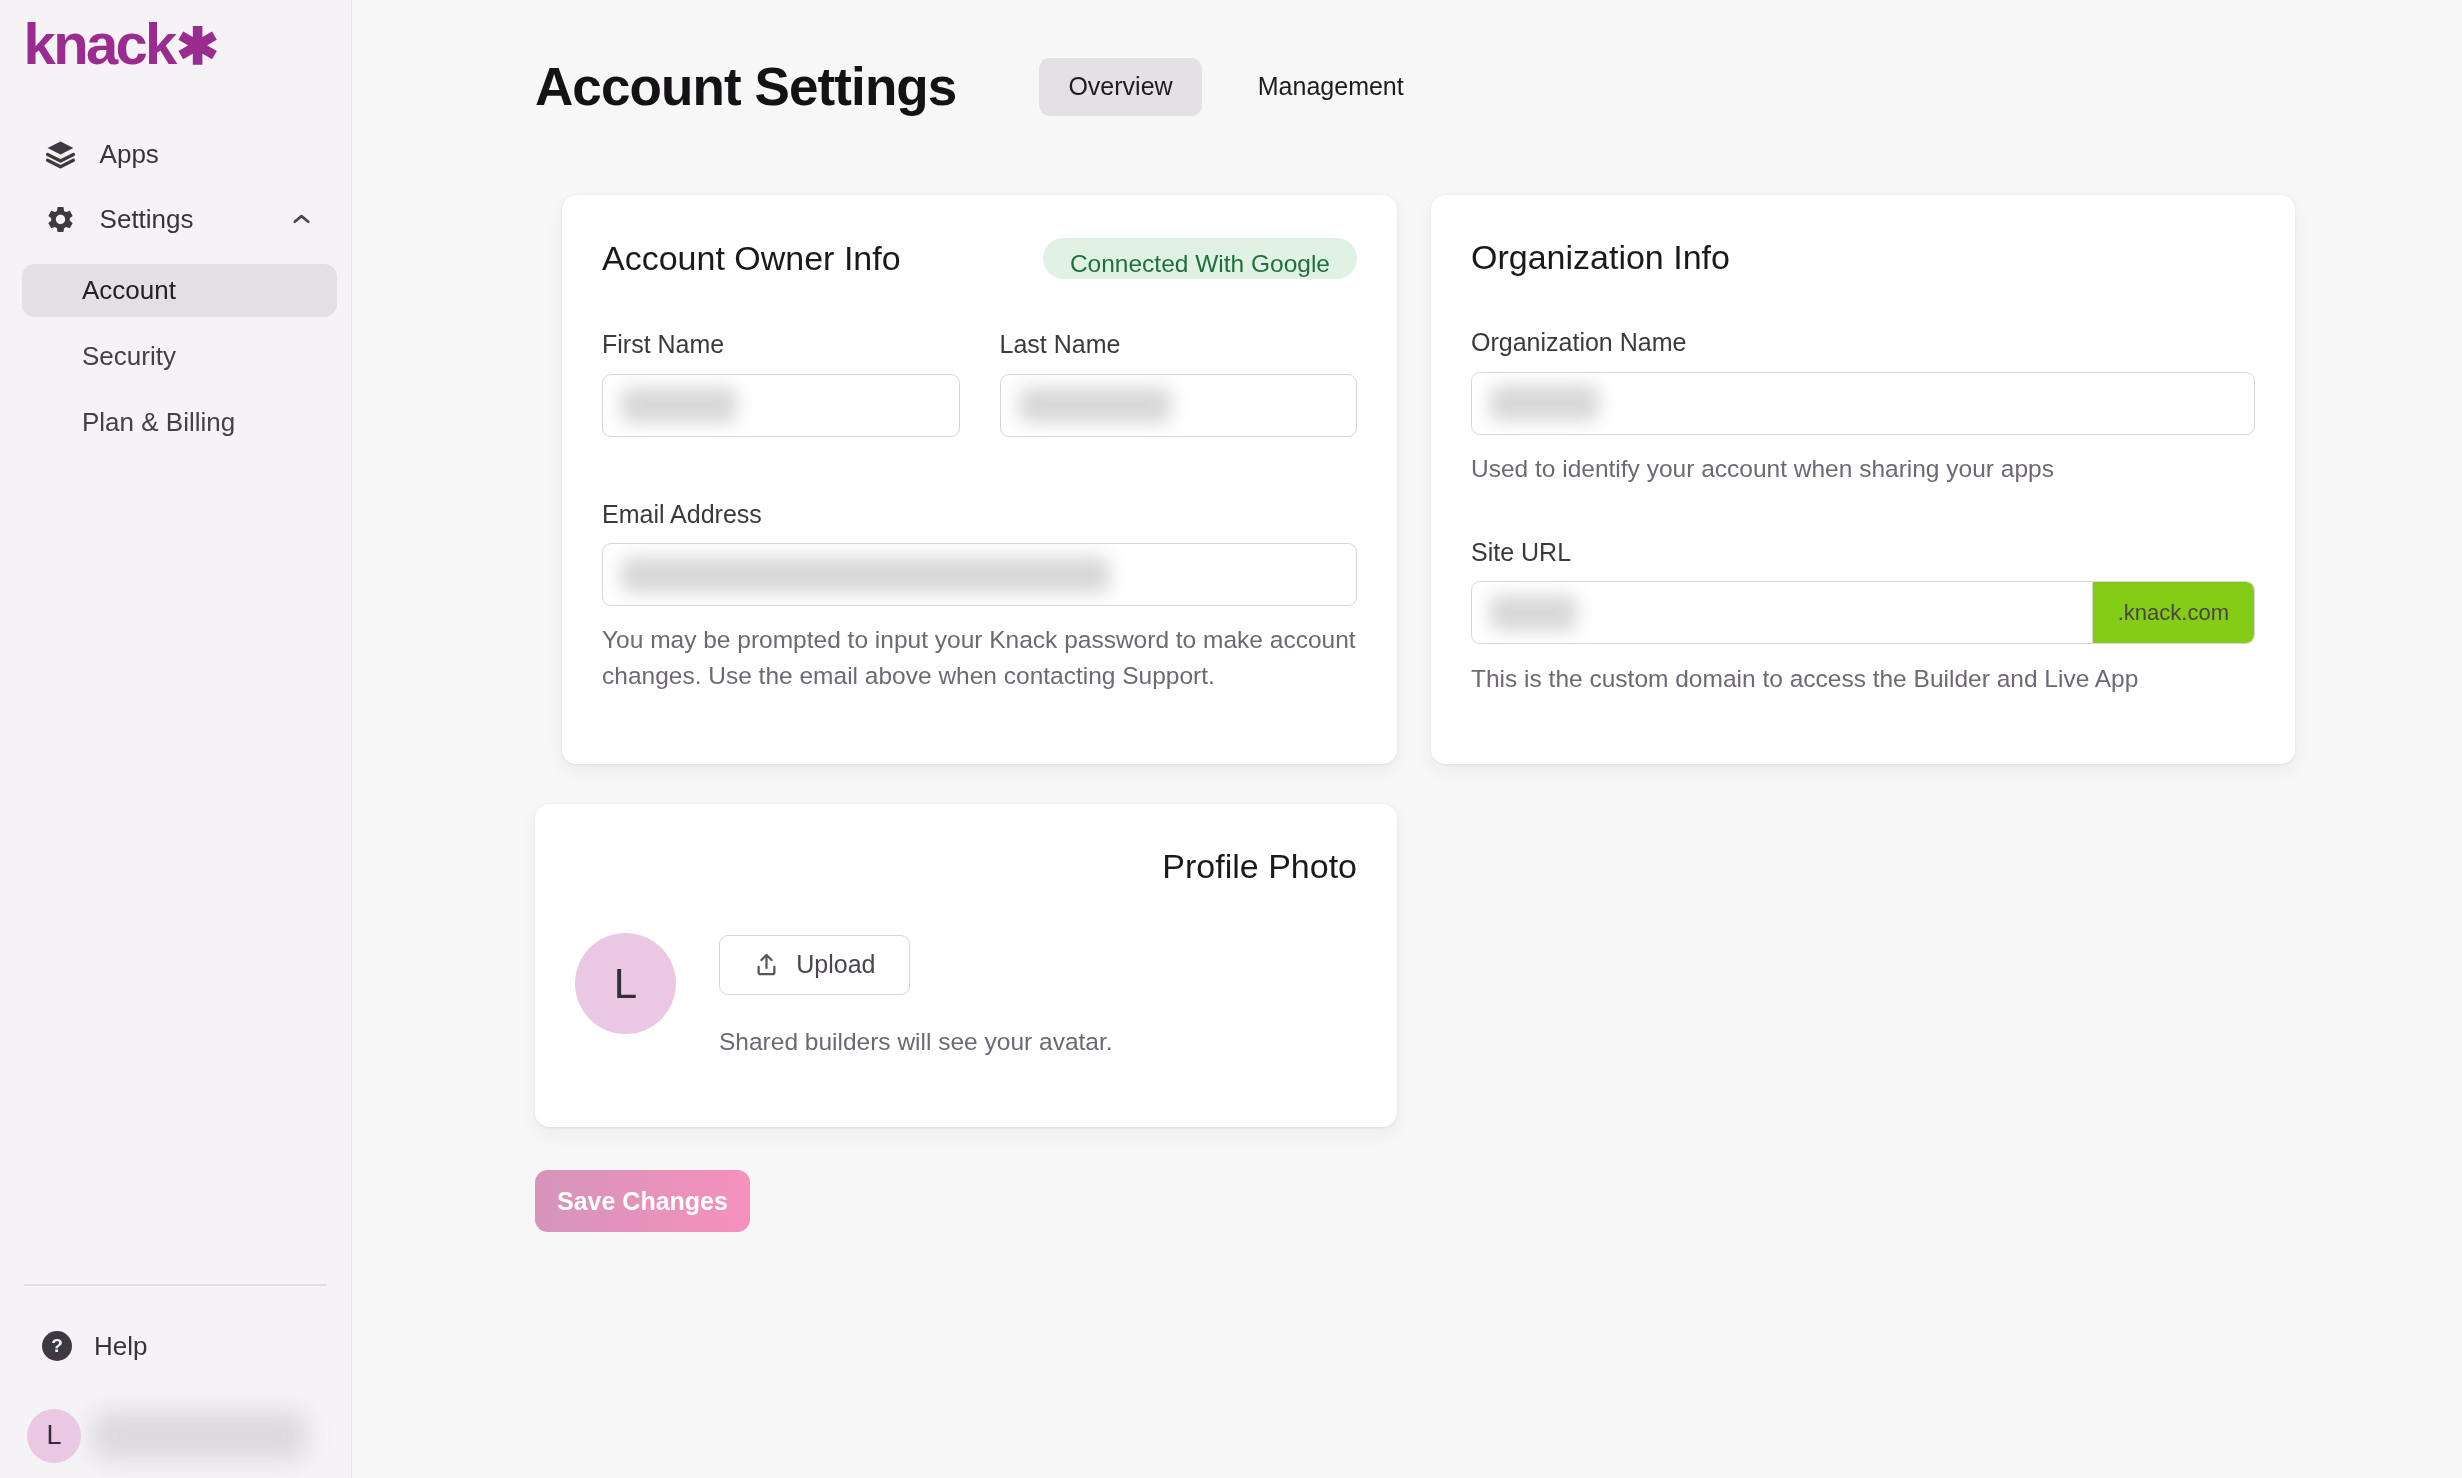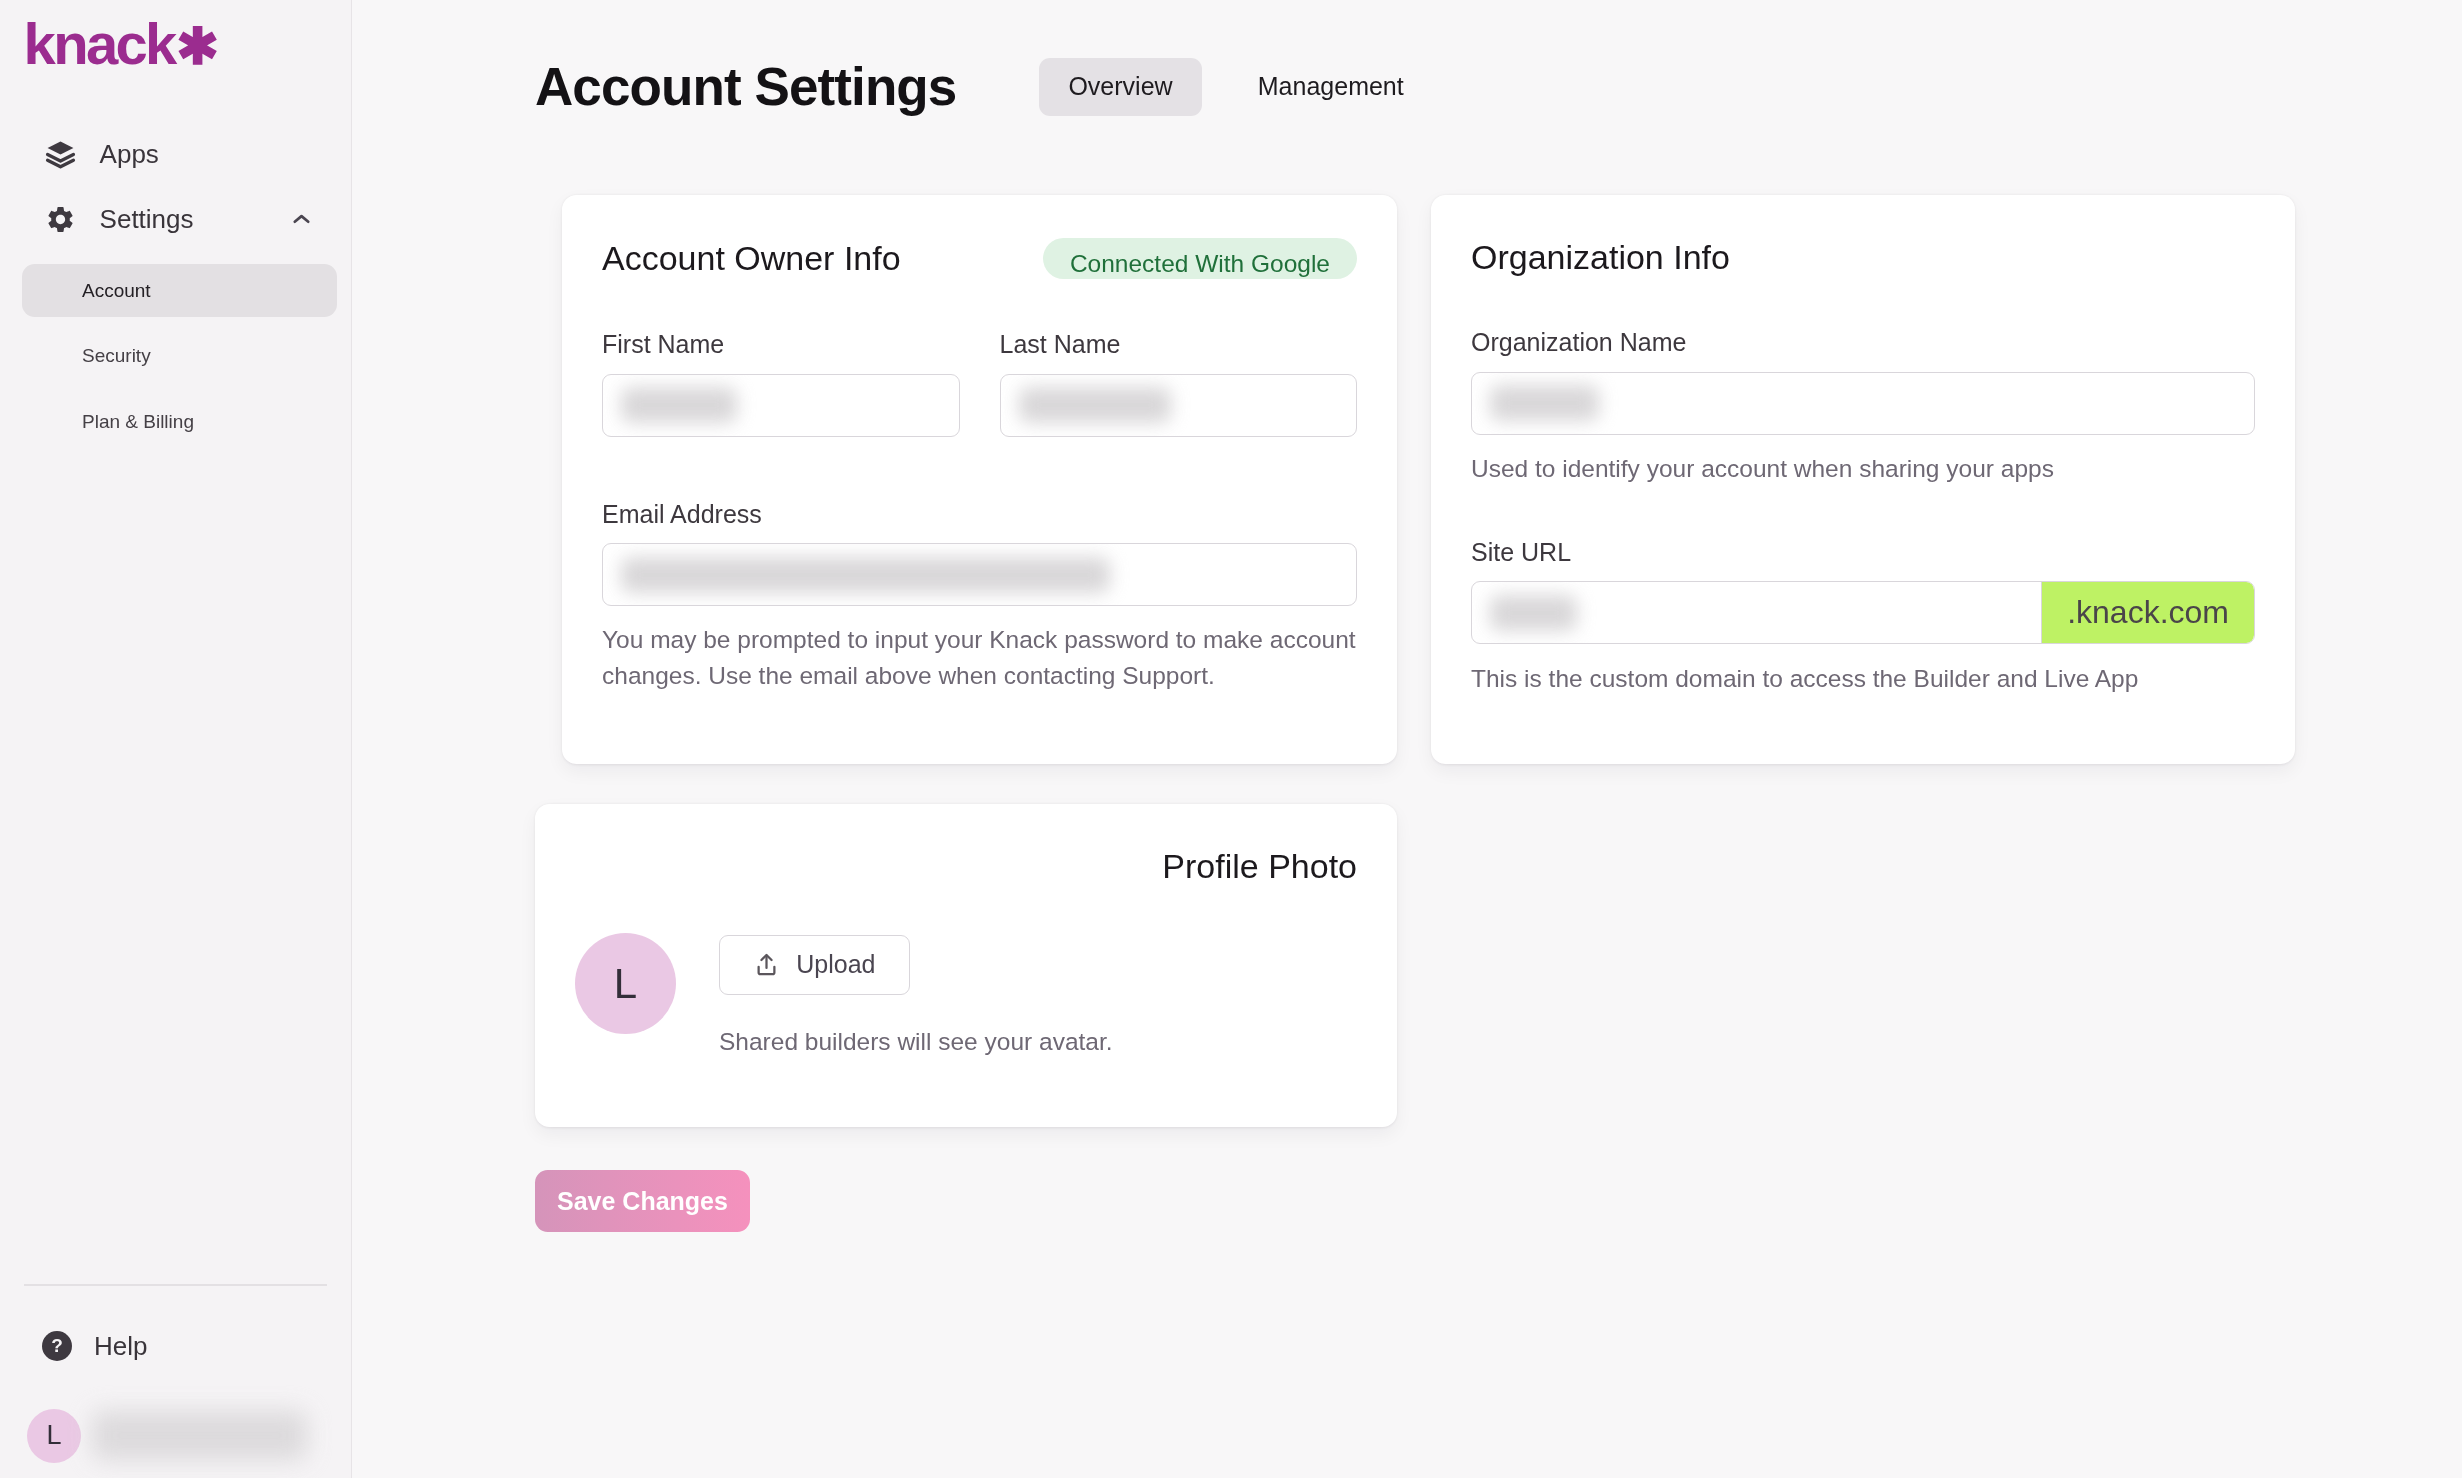--- a/index.html
+++ b/index.html
@@ -34,21 +34,21 @@
     font-size: 26px; color: #39343A; font-weight: 500;
     cursor: pointer;
   }
   .nav-item .icon { display: flex; align-items: center; }
   .chev { margin-left: auto; display: flex; align-items: center; }
   .sub { margin-top: 12.7px; }
   .sub-item {
     margin: 0 14.5px 12.7px 22px; height: 53px;
     display: flex; align-items: center;
     padding-left: 60px; border-radius: 12.7px;
-    font-size: 19px; color: #454046;
+    font-size: 26px; color: #454046;
     cursor: pointer;
   }
   .sub-item.active { background: #E3E0E3; color: #242025; }
 
   .side-footer { padding-bottom: 16.3px; }
   .divider { height: 1.8px; background: #E3E0E3; margin: 0 23.6px 45px 23.6px; }
   .help-row {
     display: flex; align-items: center; gap: 22px;
     padding-left: 42px; font-size: 26px; color: #39343A;
     cursor: pointer; margin-bottom: 47px;
@@ -114,22 +114,22 @@
   .field-row { display: flex; gap: 40px; }
   .field-row .field { flex: 1; }
   .input {
     height: 63px; border: 1.8px solid #D9D6DB; border-radius: 9px;
     background: #fff; display: flex; align-items: center;
     padding-left: 18px; cursor: text; overflow: hidden;
   }
   .input.with-suffix { padding-right: 0; justify-content: space-between; }
   .suffix {
     height: 100%; display: flex; align-items: center;
-    background: #bef264; border-left: 1.8px solid #D9D6DB;
-    padding: 0 25px; font-size: 32px; color: #4A4549;
+    background: #84cc16; border-left: 1.8px solid #D9D6DB;
+    padding: 0 25px; font-size: 22px; color: #4A4549;
     border-radius: 0 7.2px 7.2px 0; flex-shrink: 0; margin-left: 22px;
   }
   .help-text { font-size: 24.5px; color: #6E6874; line-height: 36px; margin-top: 16.3px; }
   .email-field { margin-top: 63px; }
   .org-card .field + .field { margin-top: 51px; }
   .org-card h2 { margin-bottom: 51px; }
 
   .profile-card h2 { margin-bottom: 47px; text-align: right; }
   .profile-row { display: flex; gap: 43px; align-items: flex-start; }
   .upload-btn {

